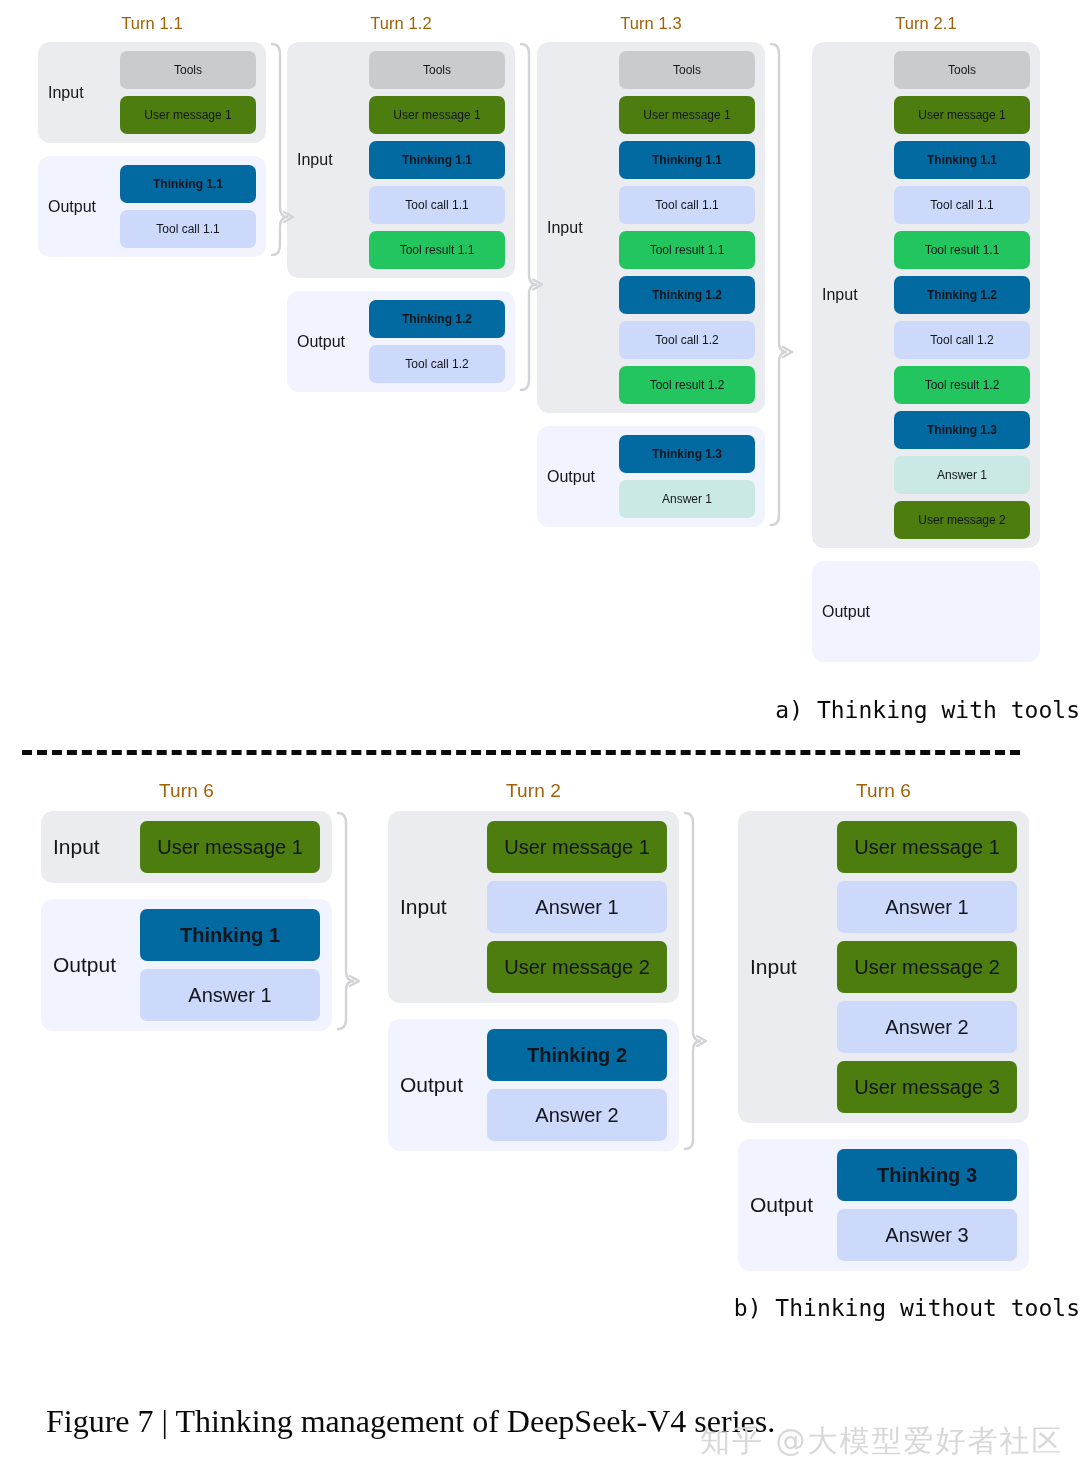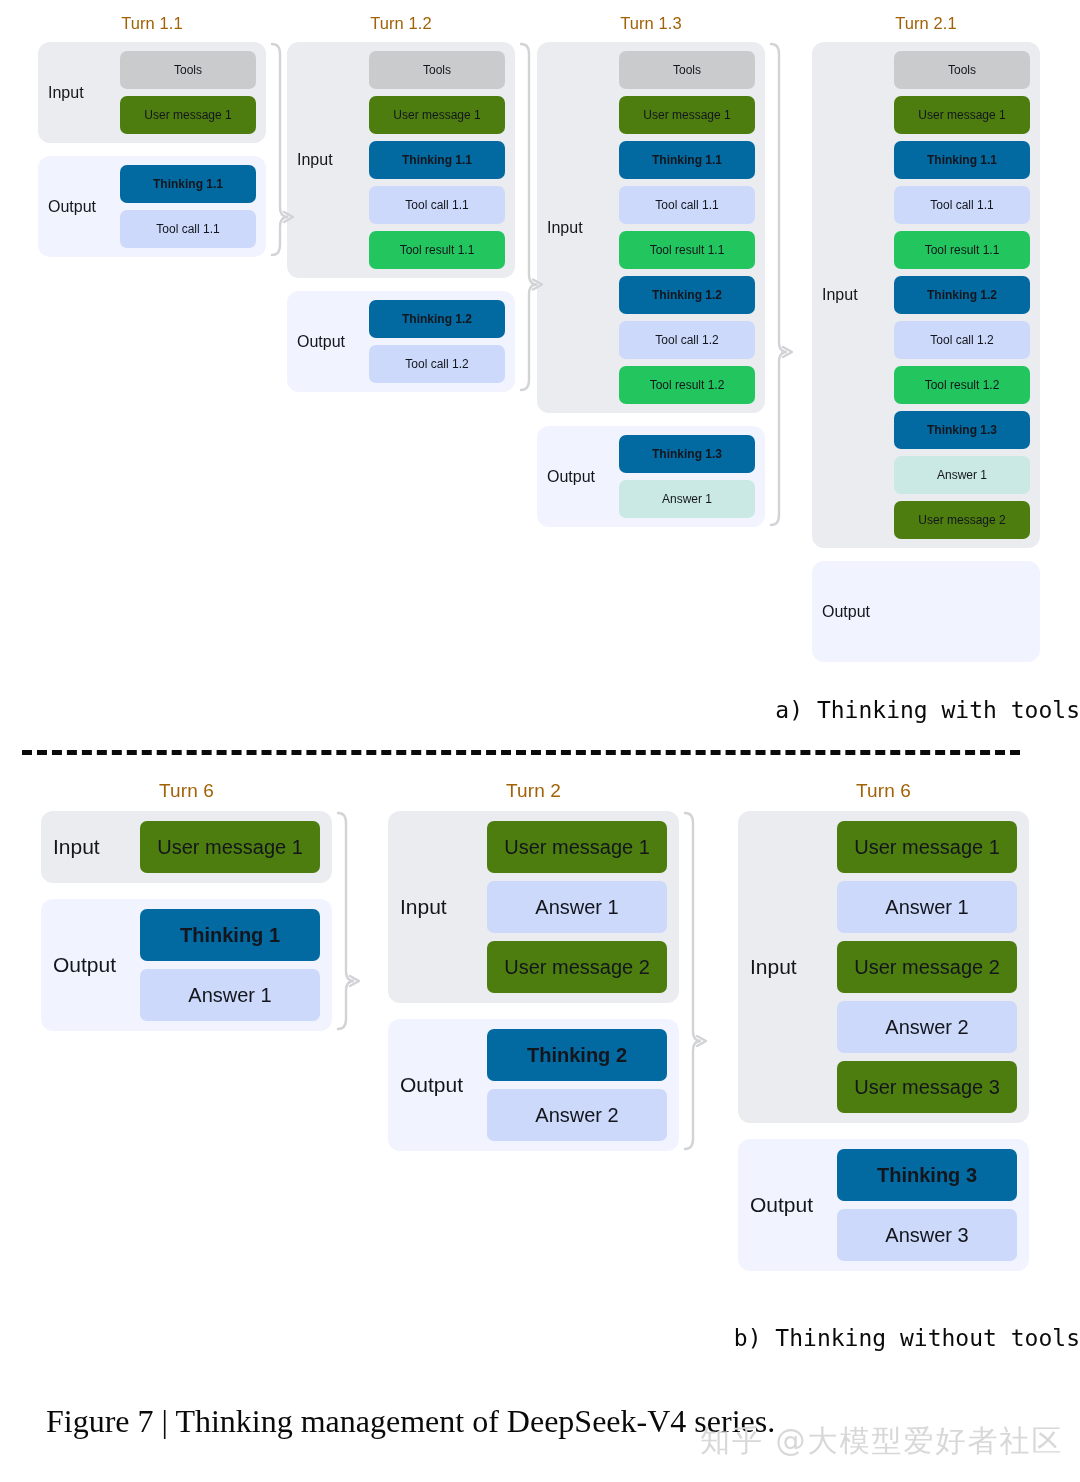--- a/index.html
+++ b/index.html
@@ -294,17 +294,17 @@
     <div class="connector" style="left: 683px; top: 811px; width: 34px; height: 340px;">
       <svg width="34" height="340" viewBox="0 0 34 340">
         <path d="M 2,2 Q 10,2 10,12 L 10,220 Q 10,230 18,230 Q 10,230 10,240 L 10,328 Q 10,338 2,338" fill="none" stroke="#d2d3d6" stroke-width="2.4" stroke-linecap="round"></path>
         <path d="M 14,225 L 23,230 L 14,235" fill="none" stroke="#d2d3d6" stroke-width="2.4" stroke-linejoin="round" stroke-linecap="round"></path>
       </svg>
     </div>
   </div>
 
 <div class="subcaption" style="top:697px;">a) Thinking with tools</div>
 
-<div class="subcaption" style="top:1325px;">b) Thinking without tools</div>
+<div class="subcaption" style="top:1295px;">b) Thinking without tools</div>
 
 <div class="figcaption" style="left:26px; top:1403px;">Figure 7 | Thinking management of DeepSeek-V4 series.</div>
 
 <div class="watermark" style="left:700px; top:1421px;">知乎 @大模型爱好者社区</div>
 
 </body></html>

